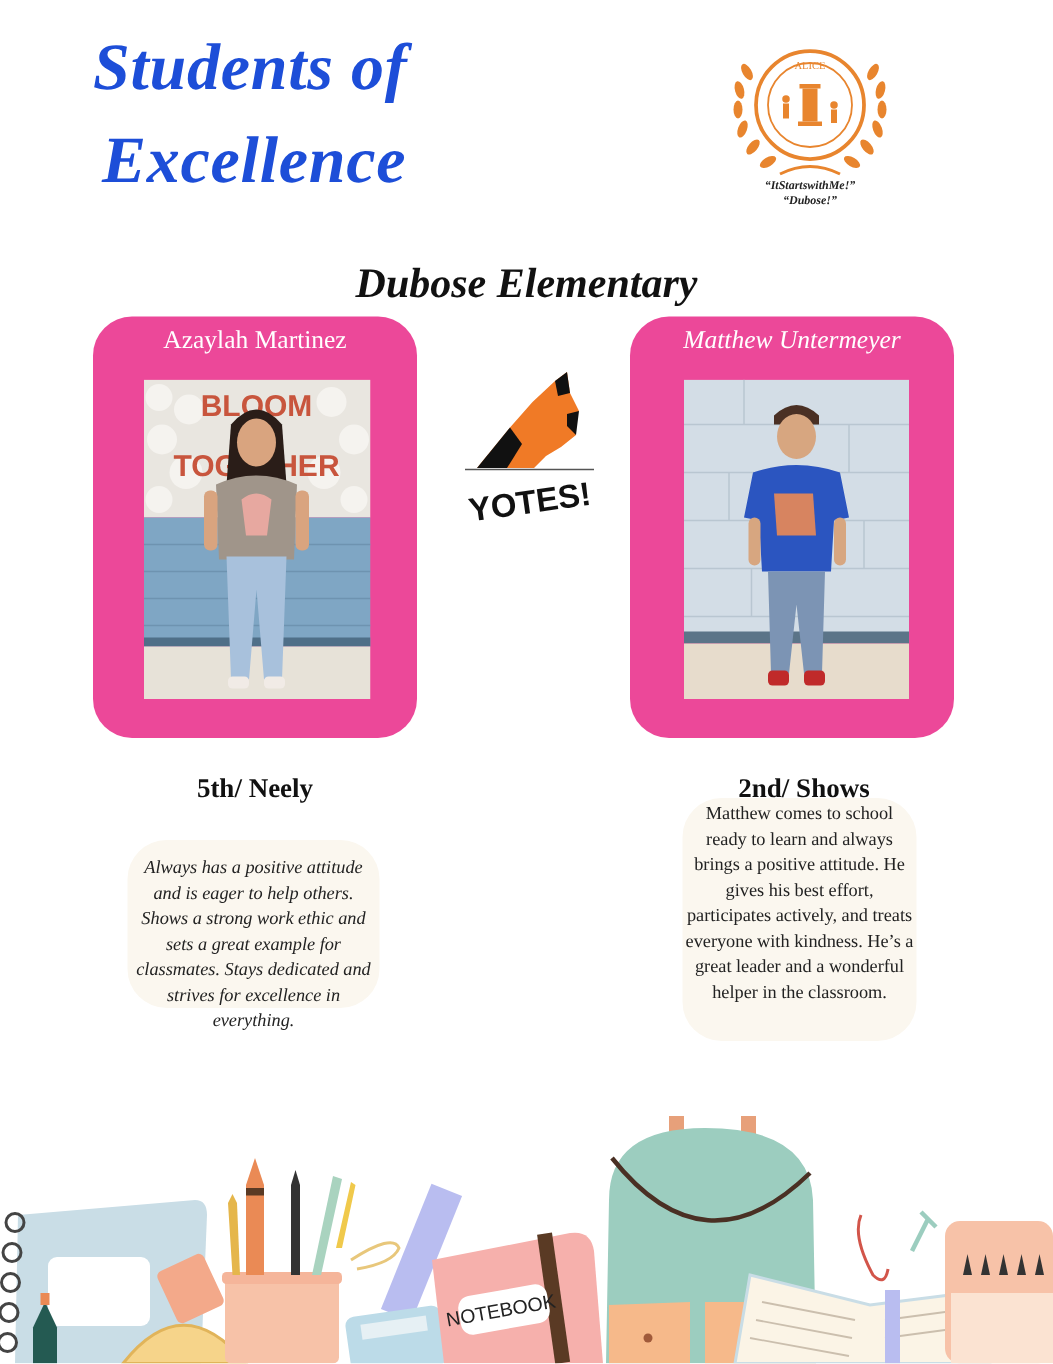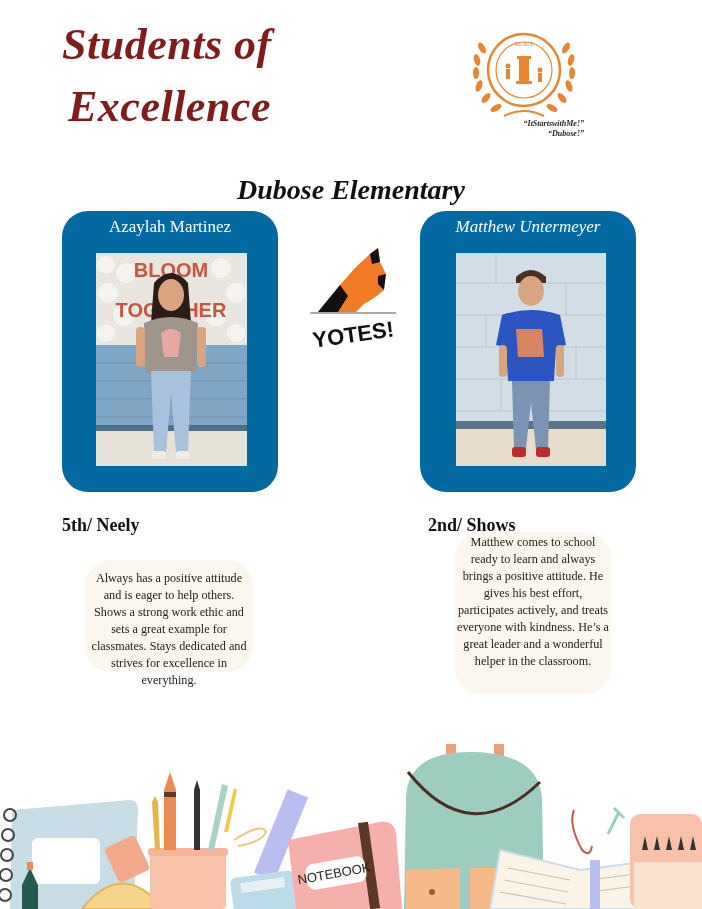--- a/index.html
+++ b/index.html
@@ -1,33 +1,33 @@
 <!DOCTYPE html>
 <html><head>
 <meta charset="utf-8">
 <style>
   html, body { margin: 0; padding: 0; }
   body { width: 702px; height: 909px; background: #ffffff; position: relative; overflow: hidden; font-family: "Liberation Serif", "DejaVu Serif", serif; color: #111; }
   .abs { position: absolute; }
 
-  .title { left: 62px; top: 14px; font-size: 44px; line-height: 62px; font-weight: bold; font-style: italic; color: #7f1d1d; margin: 0; letter-spacing: 0.5px; }
+  .title { left: 62px; top: 14px; font-size: 44px; line-height: 62px; font-weight: bold; font-style: italic; color: #1d4ed8; margin: 0; letter-spacing: 0.5px; }
   .title span { display: block; }
   .title .l2 { margin-left: 6px; }
 
-  .logo { left: 464px; top: 18px; width: 120px; height: 125px; }
-  .logo .motto { position: absolute; left: 0; width: 120px; text-align: right; font-size: 8px; font-style: italic; font-weight: bold; color: #222; }
+  .logo { left: 480px; top: 18px; width: 120px; height: 125px; }
+  .logo .motto { position: absolute; left: 0; width: 120px; text-align: center; font-size: 8px; font-style: italic; font-weight: bold; color: #222; }
 
   .school { left: 0; width: 702px; top: 174px; text-align: center; font-size: 28px; font-weight: bold; font-style: italic; color: #111; }
 
-  .card { background: #0369a1; border-radius: 26px; width: 216px; height: 281px; }
+  .card { background: #ec4899; border-radius: 26px; width: 216px; height: 281px; }
   .card .name { position: absolute; top: 6px; left: 0; width: 100%; text-align: center; color: #fff; font-size: 17px; }
   .card .photo { position: absolute; left: 34px; top: 42px; width: 166px; height: 213px; overflow: hidden; }
   .card2 .photo { left: 36px; width: 150px; }
 
-  .grade { font-size: 18px; font-weight: bold; text-align: left; width: 216px; }
+  .grade { font-size: 18px; font-weight: bold; text-align: center; width: 216px; }
 
   .desc { background: #fbf7ef; border-radius: 26px; font-size: 12.2px; line-height: 17px; text-align: center; color: #222; box-sizing: border-box; }
 </style>
 </head>
 <body>
 
 <h1 class="abs title">
   <span>Students of</span>
   <span class="l2">Excellence</span>
 </h1>
@@ -153,21 +153,21 @@
       <path d="M56 128 L94 128 L92 196 L80 196 L75 150 L70 196 L58 196 Z" fill="#7c94b4"></path>
       <rect x="56" y="194" width="14" height="10" fill="#c02a2a" rx="3"></rect>
       <rect x="80" y="194" width="14" height="10" fill="#c02a2a" rx="3"></rect>
     </svg>
   </div>
 </div>
 
 <div class="abs grade" style="left:62px; top:515px;">5th/ Neely</div>
 <div class="abs grade" style="left:428px; top:515px;">2nd/ Shows</div>
 
-<div class="abs desc" style="left:85px; top:560px; width:168px; height:112px; padding:10px 2px 0;">Always has a positive attitude and is eager to help others. Shows a strong work ethic and sets a great example for classmates. Stays dedicated and strives for excellence in everything.</div>
+<div class="abs desc" style="left:85px; top:560px; width:168px; height:112px; padding:10px 2px 0;font-style:italic;">Always has a positive attitude and is eager to help others. Shows a strong work ethic and sets a great example for classmates. Stays dedicated and strives for excellence in everything.</div>
 <div class="abs desc" style="left:455px; top:532px; width:156px; height:162px; padding:2px 2px 0;">Matthew comes to school ready to learn and always brings a positive attitude. He gives his best effort, participates actively, and treats everyone with kindness. He’s a great leader and a wonderful helper in the classroom.</div>
 
 <div class="abs" style="left:0; top:740px; width:702px; height:169px;">
   <svg width="702" height="169" viewBox="0 0 702 169">
 
     <g>
       <path d="M12 70 L130 60 Q138 60 138 70 L134 169 L10 169 Z" fill="#c9dde6"></path>
       <rect x="32" y="98" width="68" height="46" rx="6" fill="#ffffff"></rect>
       <g fill="none" stroke="#444" stroke-width="2">
         <circle cx="10" cy="75" r="6"></circle>

